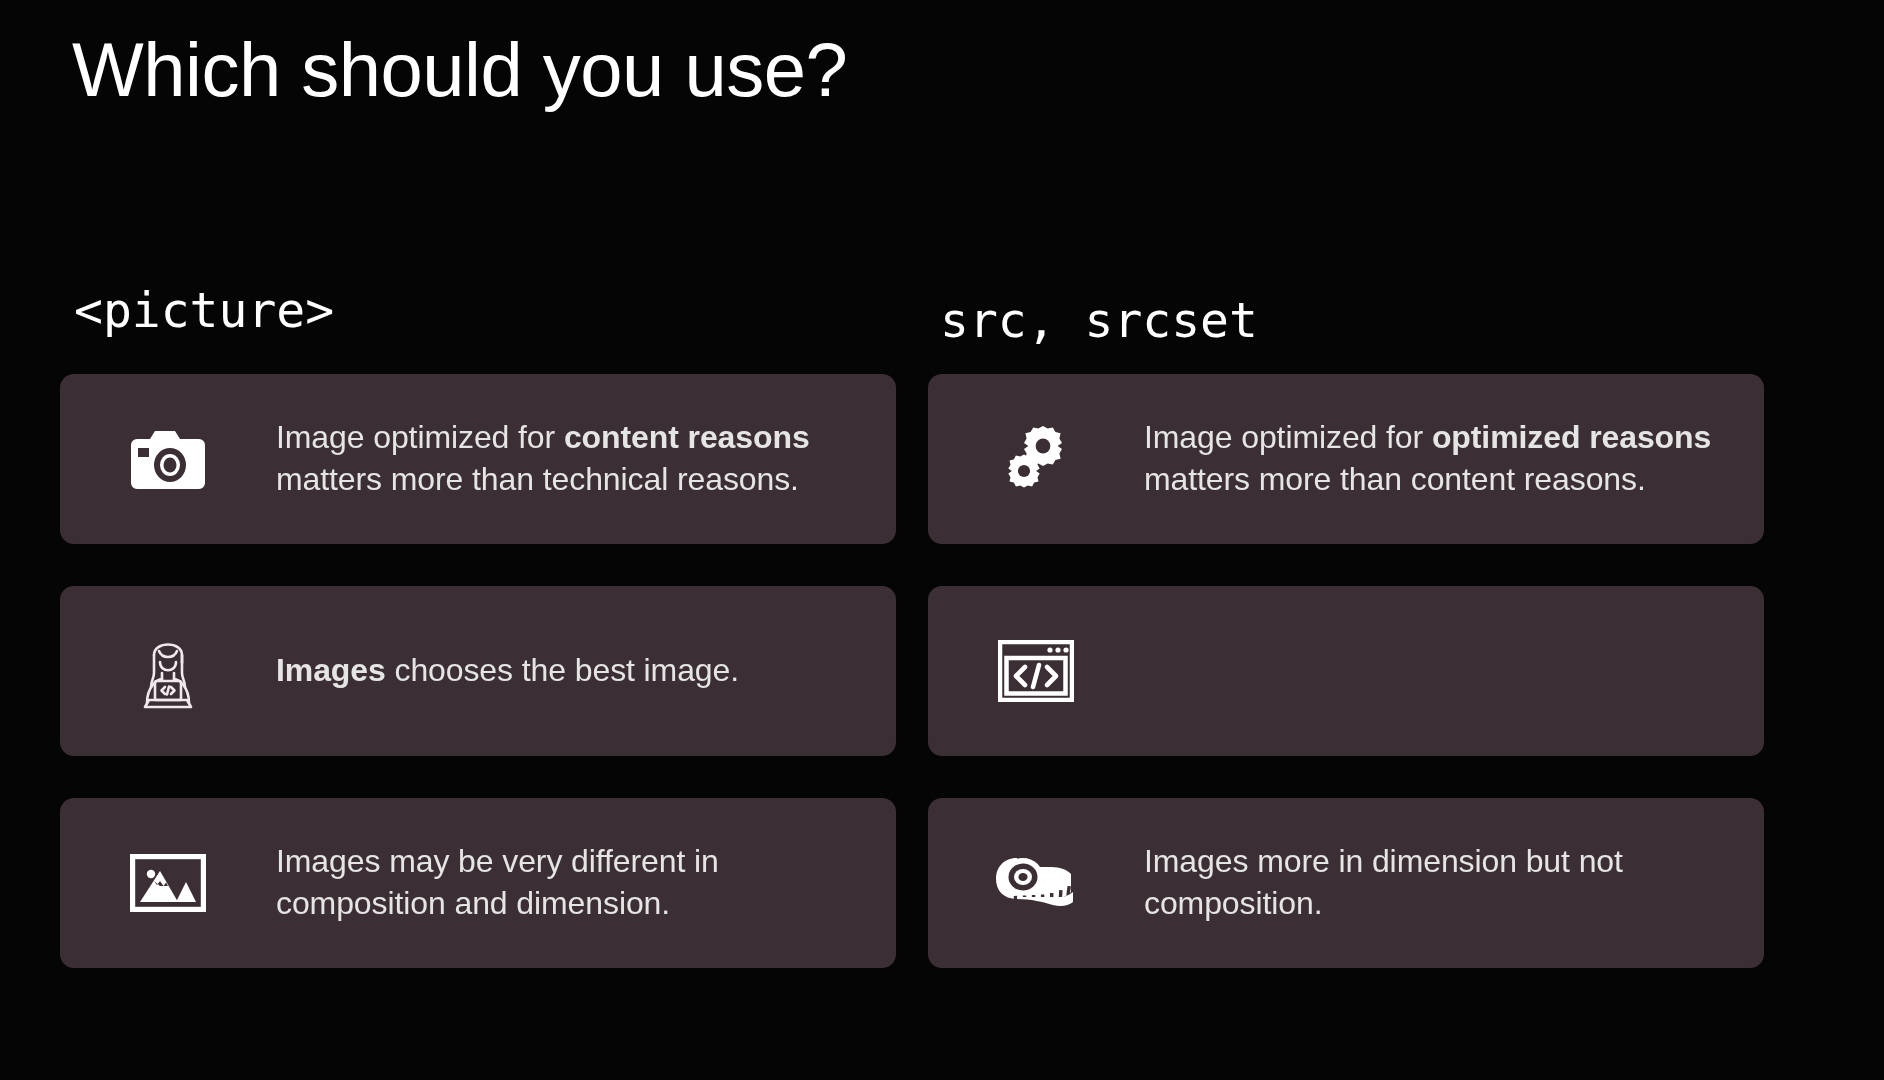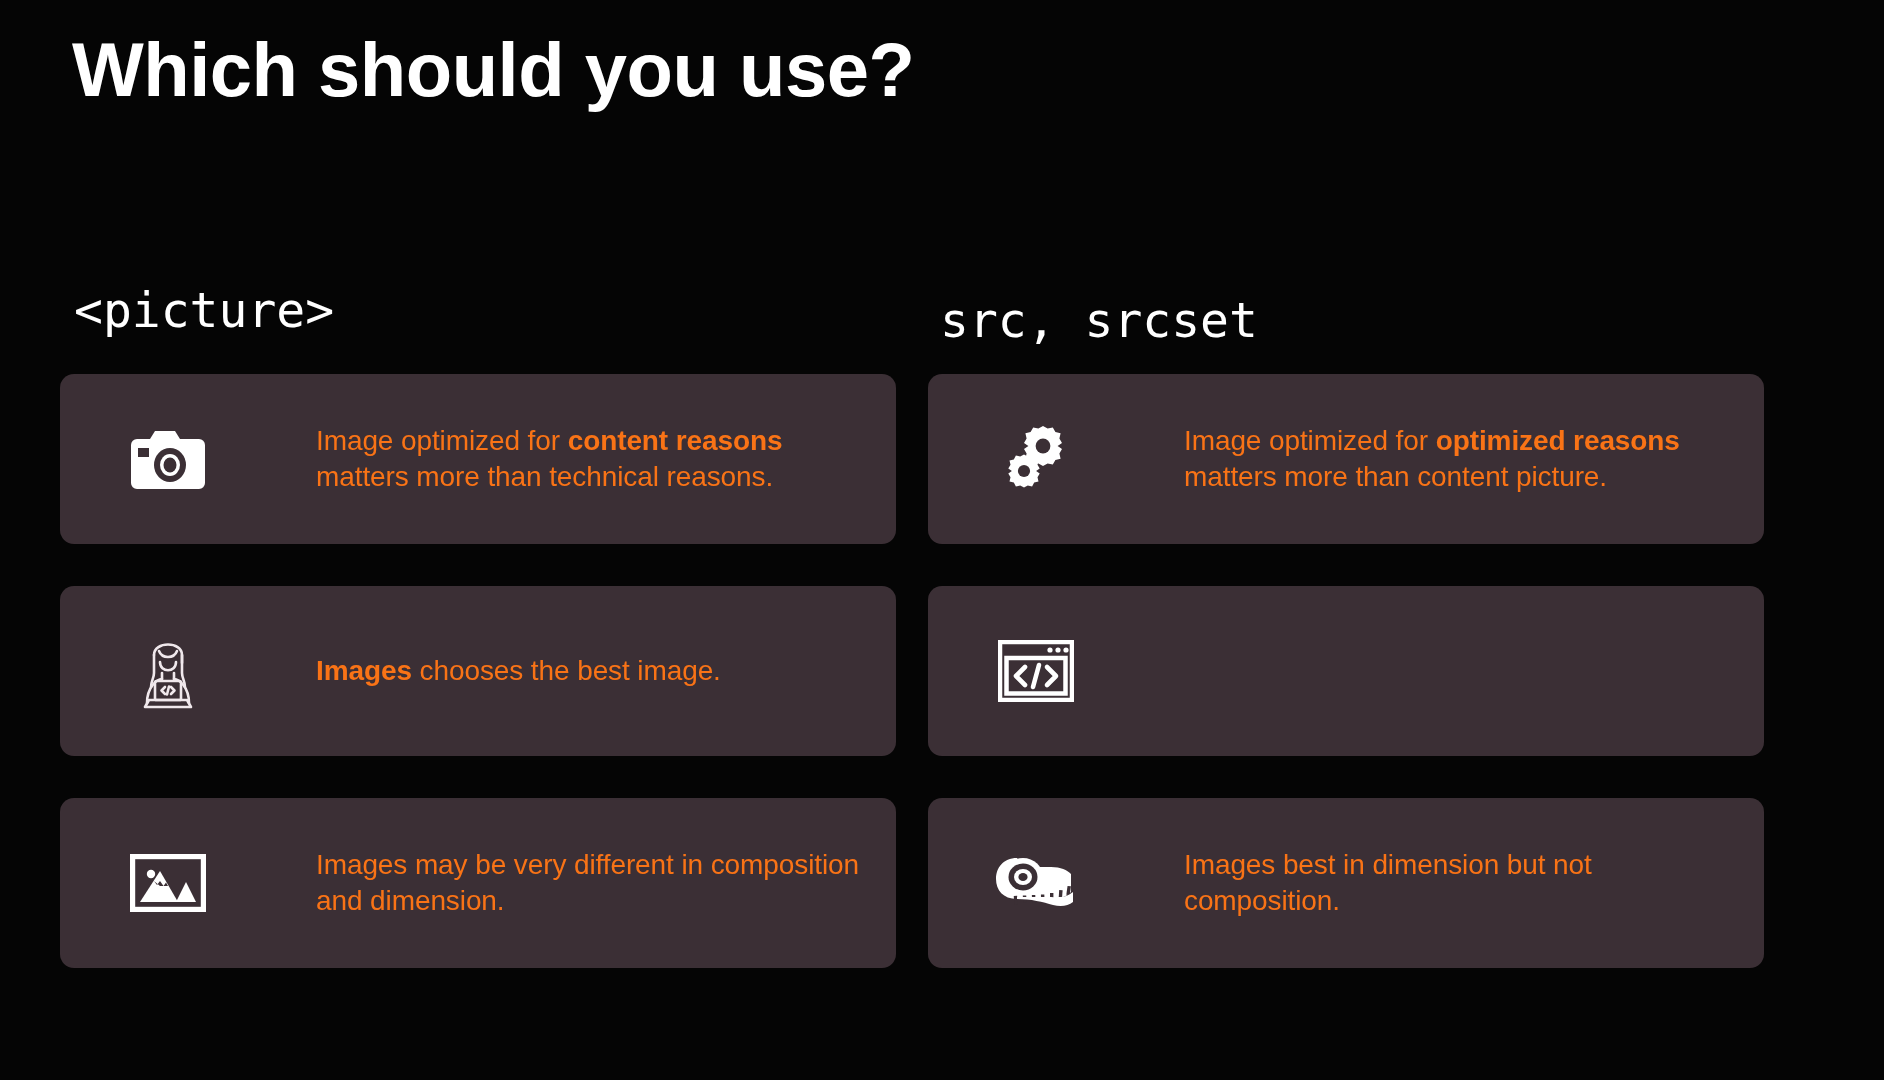--- a/index.html
+++ b/index.html
@@ -22,21 +22,21 @@
     background: #050505;
   }
 
   
   #slide-title {
     position: absolute;
     left: 72px;
     top: 28px;
     font-family: "Liberation Sans", sans-serif;
     font-size: 76px;
-    font-weight: 700;
+    font-weight: 400;
     letter-spacing: -0.5px;
     line-height: 1.1;
     color: #ffffff;
     white-space: nowrap;
   }
 
   
   .col-heading {
     position: absolute;
     top: 282px;
@@ -78,26 +78,25 @@
     height: 170px;
     display: flex;
     align-items: center;
     justify-content: center;
   }
   .card-icon svg { display: block; }
 
   .card-text {
     flex: 1 1 auto;
     font-family: "Liberation Sans", sans-serif;
-    font-size: 28px;
+    font-size: 32px;
     line-height: 1.30;
     font-weight: 400;
-    color: #f97316;
+    color: #e5e5e5;
     letter-spacing: -0.1px;
-    margin-left: 40px;
   }
   .card-text b { font-weight: 700; }
 </style>
 </head>
 <body>
 
 <div id="slide">
 
   <div id="slide-title">Which should you use?</div>
 
@@ -129,21 +128,21 @@
             <path d="M0,-20 L4.6,-17.4 L9.8,-18.6 L12.4,-14 L17.6,-12.8 L16.4,-7.6 L19,-3 L14.6,0 L19,3 L16.4,7.6 L17.6,12.8 L12.4,14 L9.8,18.6 L4.6,17.4 L0,20 L-4.6,17.4 L-9.8,18.6 L-12.4,14 L-17.6,12.8 L-16.4,7.6 L-19,3 L-14.6,0 L-19,-3 L-16.4,-7.6 L-17.6,-12.8 L-12.4,-14 L-9.8,-18.6 L-4.6,-17.4 Z"></path>
             <circle cx="0" cy="0" r="7.4" fill="#3b2f35"></circle>
           </g>
           <g transform="translate(24,48)">
             <path d="M0,-16.5 L3.8,-14.4 L8.1,-15.4 L10.2,-11.6 L14.5,-10.6 L13.5,-6.3 L15.7,-2.5 L12.1,0 L15.7,2.5 L13.5,6.3 L14.5,10.6 L10.2,11.6 L8.1,15.4 L3.8,14.4 L0,16.5 L-3.8,14.4 L-8.1,15.4 L-10.2,11.6 L-14.5,10.6 L-13.5,6.3 L-15.7,2.5 L-12.1,0 L-15.7,-2.5 L-13.5,-6.3 L-14.5,-10.6 L-10.2,-11.6 L-8.1,-15.4 L-3.8,-14.4 Z"></path>
             <circle cx="0" cy="0" r="6.1" fill="#3b2f35"></circle>
           </g>
         </svg>
       </div>
       <div class="card-text">
-        <span>Image optimized for </span><b>optimized reasons</b><span> matters more than content picture.</span>
+        <span>Image optimized for </span><b>optimized reasons</b><span> matters more than content reasons.</span>
       </div>
     </div>
 
     <div class="card">
       <div class="card-icon">
         <svg width="78" height="84" viewBox="0 0 78 84" fill="none" stroke="#f0e8ec" stroke-width="2.6" stroke-linecap="round" stroke-linejoin="round" aria-hidden="true">
           <path d="M25 26 C25 12, 53 12, 53 26 L53 34"></path>
           <path d="M25 26 L25 44 C25 49, 22 52, 22 58"></path>
           <path d="M53 26 L53 44 C53 49, 56 52, 56 58"></path>
           <path d="M30 22 C33 30, 45 30, 48 22"></path>
@@ -211,18 +210,18 @@
             <rect x="39" y="43" width="3.4" height="9" transform="rotate(-2 40 47)"></rect>
             <rect x="48" y="42.5" width="3.4" height="7" transform="rotate(-1 49 46)"></rect>
             <rect x="57" y="41" width="3.4" height="9"></rect>
             <rect x="66" y="38" width="3.4" height="7" transform="rotate(4 67 41)"></rect>
             <rect x="74" y="34" width="3.4" height="9" transform="rotate(8 75 38)"></rect>
           </g>
           <path d="M24 47 C38 47, 50 50, 60 53 C68 55, 75 54, 80 50 L80 40 C74 45, 66 46, 58 45 L24 45 Z" fill="#ffffff"></path>
         </svg>
       </div>
       <div class="card-text">
-        <span>Images best in dimension but not composition.</span><b></b><span></span>
+        <span>Images more in dimension but not composition.</span><b></b><span></span>
       </div>
     </div>
 
   </div>
 </div>
 
 </body></html>

